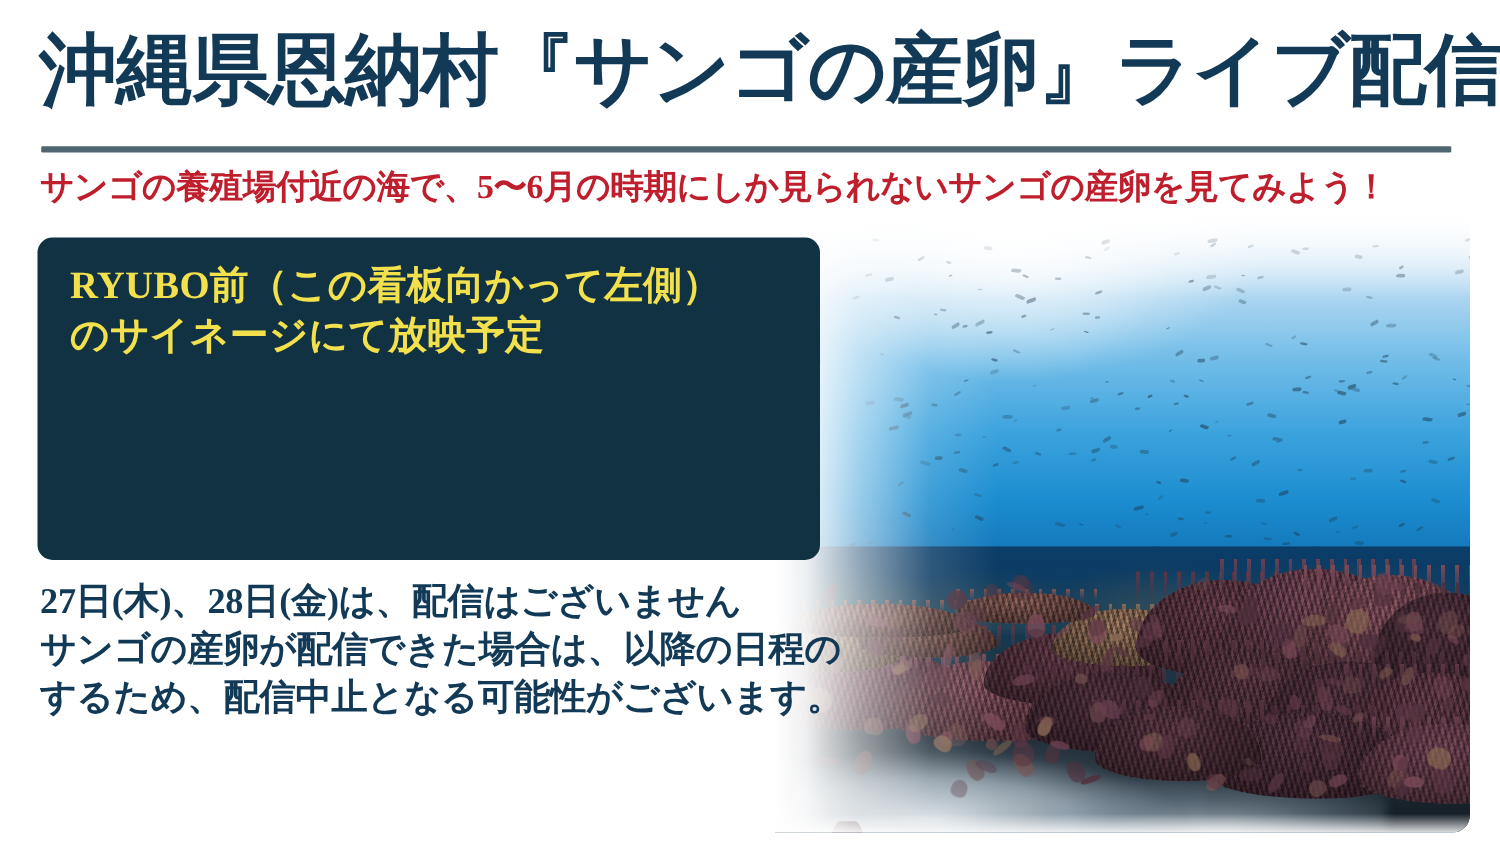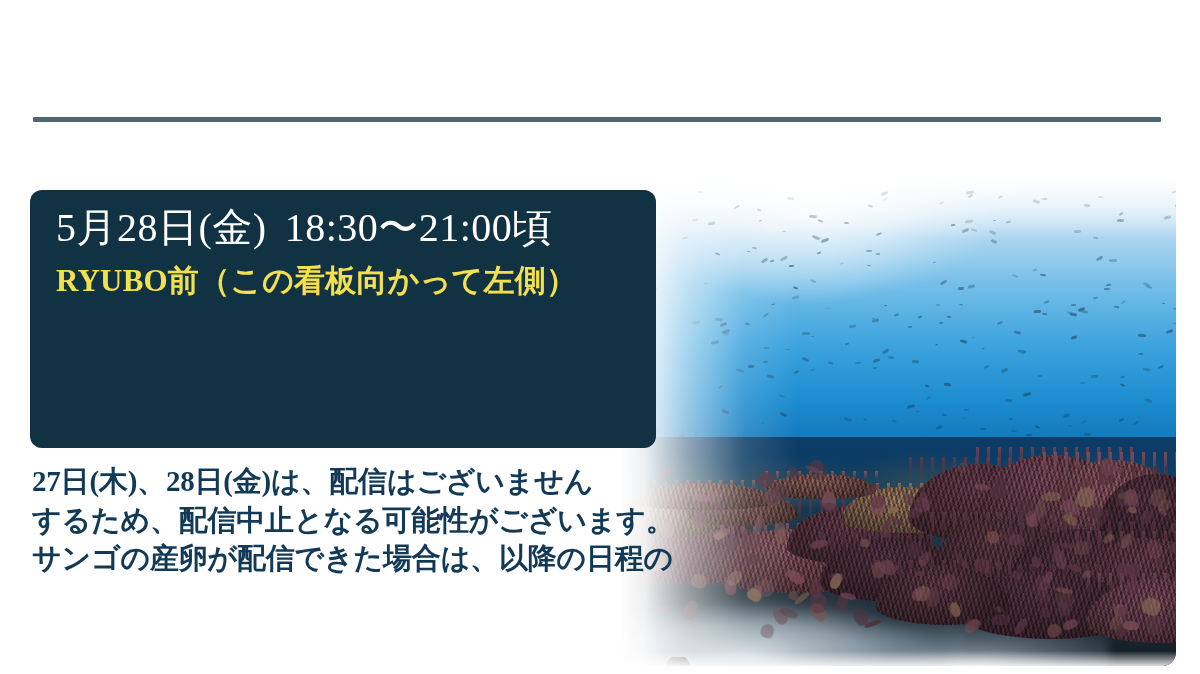--- a/index.html
+++ b/index.html
@@ -657,36 +657,36 @@
         </div>
     </div>
 
     <div class="photo-fade-top"></div>
     <div class="photo-fade-left"></div>
     <div class="photo-fade-bottom"></div>
   </div>
 
   <div class="content">
 
+    <h1 class="title">沖縄県恩納村『サンゴの産卵』ライブ配信</h1>
 
     <div class="divider"></div>
 
+    <p class="subtitle">サンゴの養殖場付近の海で、5〜6月の時期にしか見られないサンゴの産卵を見てみよう！</p>
 
     <div class="schedule-box">
 
 
 
-      <div class="sched-row">
-        <span>5月28日(金)</span><span class="sep"></span><span>18:30〜21:00頃</span>
-      </div>
 
       <div class="venue">RYUBO前（この看板向かって左側）</div>
+      <div class="venue" style="margin-top:0">のサイネージにて放映予定</div>
 
     </div>
 
     <div class="note">
       <div>27日(木)、28日(金)は、配信はございません</div>
+      <div>サンゴの産卵が配信できた場合は、以降の日程の</div>
       <div>するため、配信中止となる可能性がございます。</div>
-      <div>サンゴの産卵が配信できた場合は、以降の日程の</div>
     </div>
 
   </div>
 </div>
 
 </body></html>

